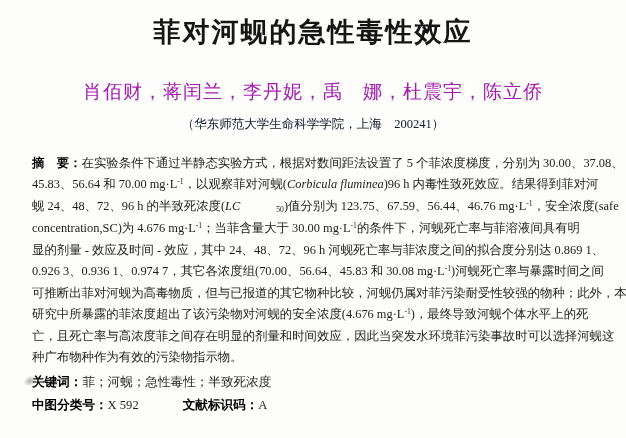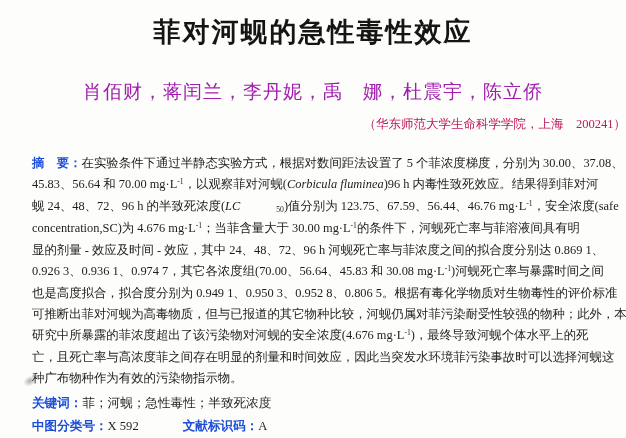--- a/index.html
+++ b/index.html
@@ -31,36 +31,36 @@
     font-size: 19px;
     line-height: 27px;
     letter-spacing: 1px;
     text-align: center;
     color: #a21caf;
   }
   .affiliation {
     margin-top: 10px;
     font-size: 12.5px;
     line-height: 18px;
-    text-align: right;
-    color: #be185d;
+    text-align: center;
+    color: #0f172a;
   }
   .abstract {
     margin: 20px 28px 0 32px;
   }
   .abs-line {
     font-size: 12.4px;
     line-height: 21px;
     white-space: nowrap;
     color: #1d1d1d;
   }
   .b {
     font-family: "Liberation Sans", "DejaVu Sans", sans-serif;
     font-weight: 700;
-    color: #1d4ed8;
+    color: #000000;
     text-align: center;
   }
   .i { font-style: italic; }
   .sup {
     font-size: 62%;
     position: relative;
     top: -0.55em;
   }
   .sub {
     font-size: 62%;
@@ -102,21 +102,20 @@
   <div class="authors">肖佰财，蒋闰兰，李丹妮，禹　娜，杜震宇，陈立侨</div>
   <div class="affiliation">（华东师范大学生命科学学院，上海　200241）</div>
 
   <div class="abstract" id="abstract">
       <div class="abs-line"><span class="b">摘　要：</span><span>在实验条件下通过半静态实验方式，根据对数间距法设置了 5 个菲浓度梯度，分别为 30.00、37.08、</span></div>
       <div class="abs-line"><span>45.83、56.64 和 70.00 mg·L</span><span class="sup">-1</span><span>，以观察菲对河蚬(</span><span class="i">Corbicula fluminea</span><span>)96 h 内毒性致死效应。结果得到菲对河</span></div>
       <div class="abs-line"><span>蚬 24、48、72、96 h 的半致死浓度(</span><span class="i">LC</span><span class="sub">50</span><span>)值分别为 123.75、67.59、56.44、46.76 mg·L</span><span class="sup">-1</span><span>，安全浓度(safe</span></div>
       <div class="abs-line"><span>concentration,SC)为 4.676 mg·L</span><span class="sup">-1</span><span>；当菲含量大于 30.00 mg·L</span><span class="sup">-1</span><span>的条件下，河蚬死亡率与菲溶液间具有明</span></div>
       <div class="abs-line"><span>显的剂量 - 效应及时间 - 效应，其中 24、48、72、96 h 河蚬死亡率与菲浓度之间的拟合度分别达 0.869 1、</span></div>
       <div class="abs-line"><span>0.926 3、0.936 1、0.974 7，其它各浓度组(70.00、56.64、45.83 和 30.08 mg·L</span><span class="sup">-1</span><span>)河蚬死亡率与暴露时间之间</span></div>
-      <div class="abs-line"><span>也是高度拟合，拟合度分别为 0.949 1、0.950 3、0.952 8、0.806 5。根据有毒化学物质对生物毒性的评价标准</span></div>
       <div class="abs-line"><span>可推断出菲对河蚬为高毒物质，但与已报道的其它物种比较，河蚬仍属对菲污染耐受性较强的物种；此外，本</span></div>
       <div class="abs-line"><span>研究中所暴露的菲浓度超出了该污染物对河蚬的安全浓度(4.676 mg·L</span><span class="sup">-1</span><span>)，最终导致河蚬个体水平上的死</span></div>
       <div class="abs-line"><span>亡，且死亡率与高浓度菲之间存在明显的剂量和时间效应，因此当突发水环境菲污染事故时可以选择河蚬这</span></div>
       <div class="abs-line"><span>种广布物种作为有效的污染物指示物。</span></div>
     </div>
 
   <div class="kw-line">
     <span class="b">关键词：</span><span>菲；河蚬；急性毒性；半致死浓度</span>
   </div>
 

